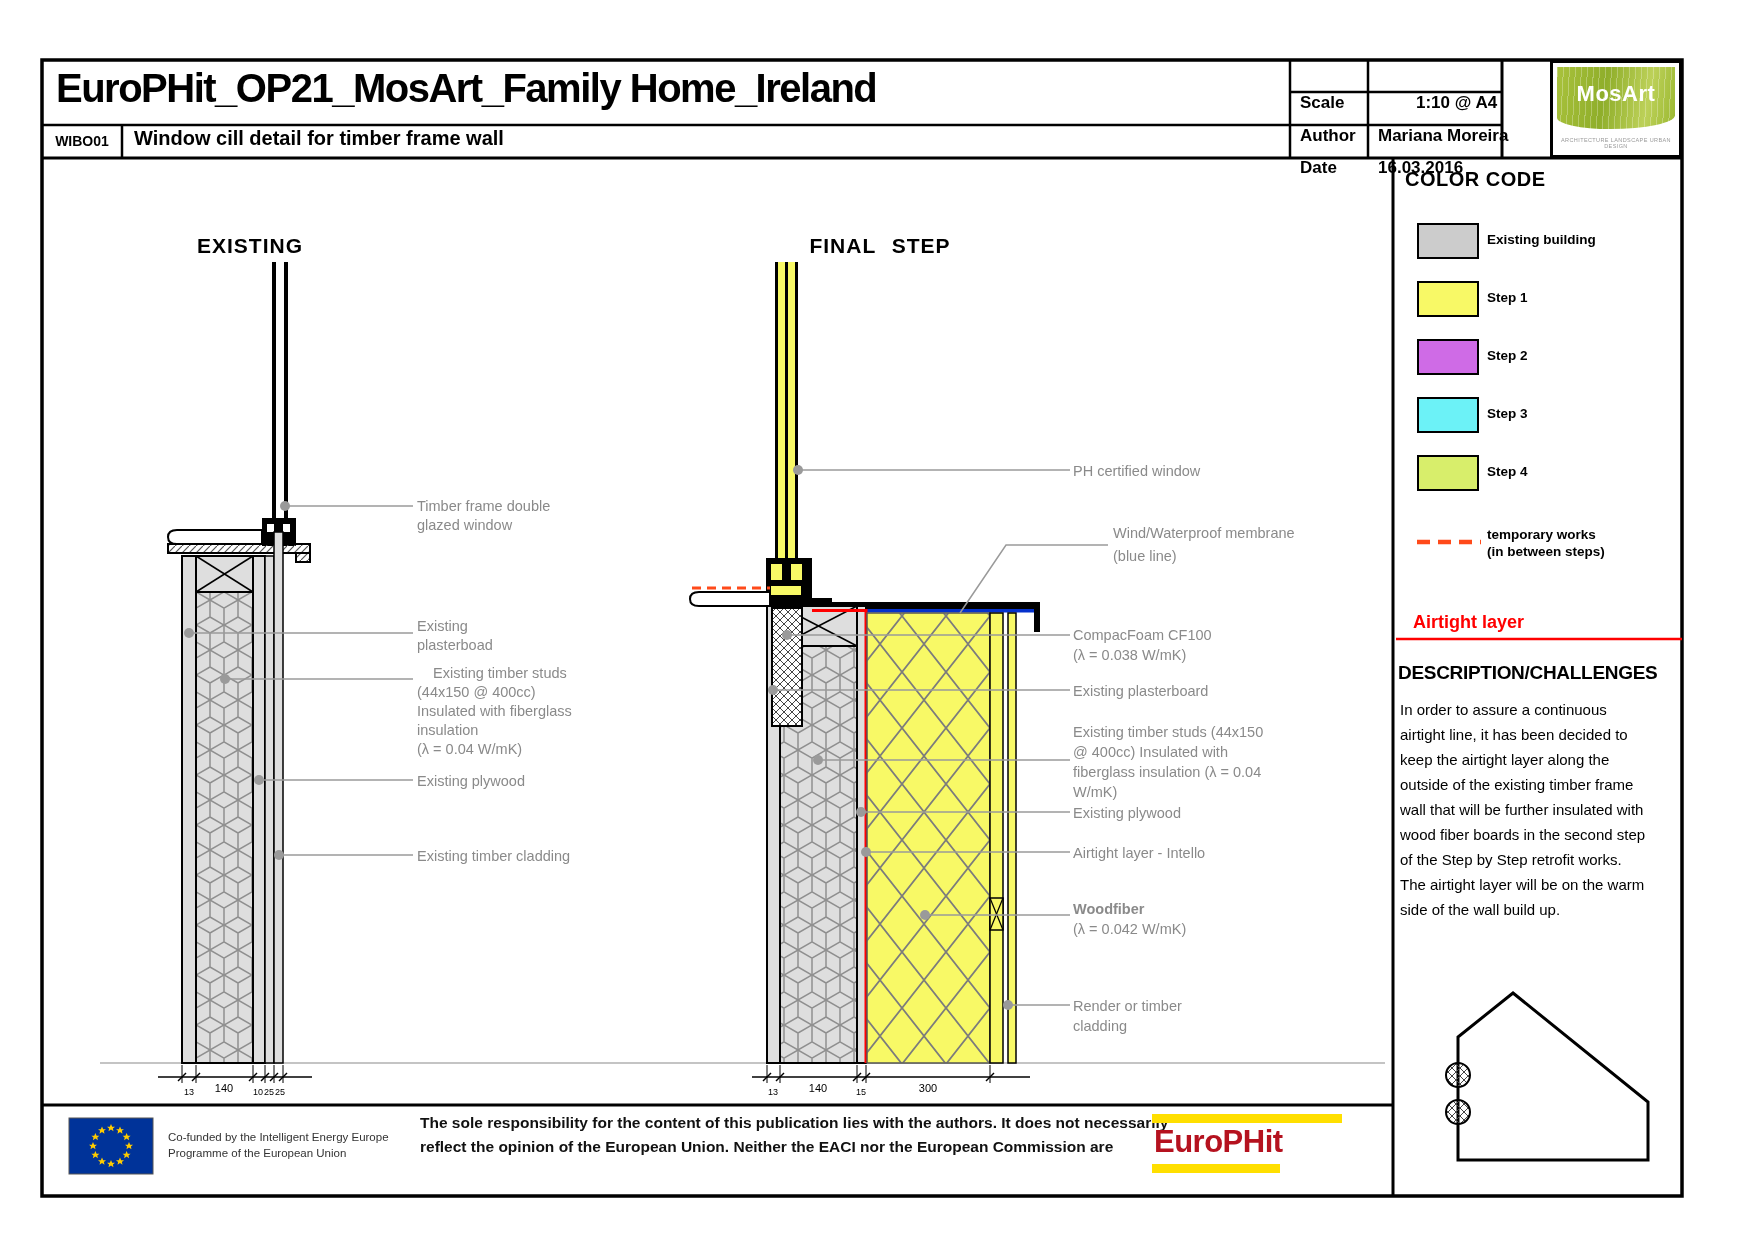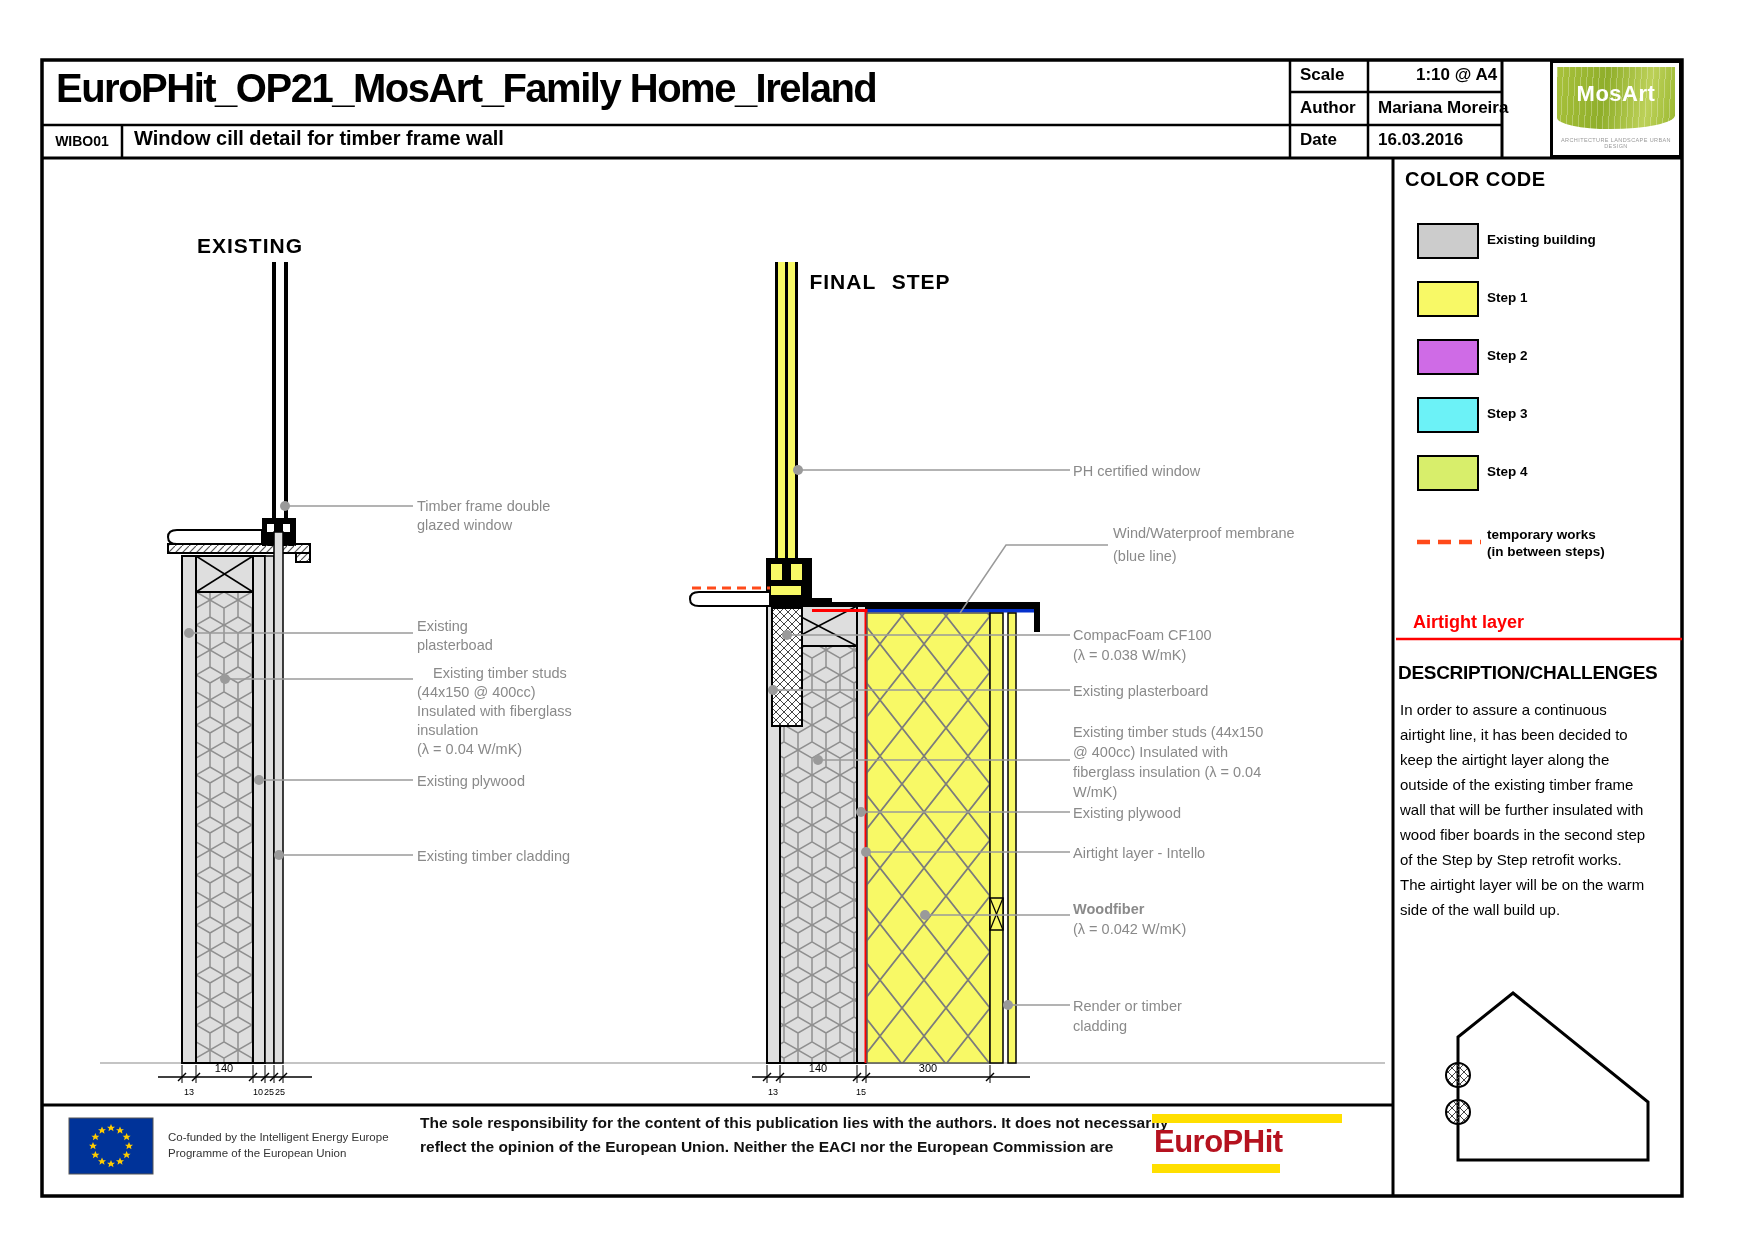--- a/index.html
+++ b/index.html
@@ -2,46 +2,46 @@
 <html><head>
 <meta charset="utf-8">
 <style>
   html,body{margin:0;padding:0;background:#fff;}
   body{font-family:"Liberation Sans","DejaVu Sans",sans-serif;}
   .sheet{position:relative;width:1755px;height:1241px;background:#fff;overflow:hidden;}
   .nw{white-space:nowrap;}
   svg.art{position:absolute;left:0;top:0;z-index:1;}
   .txt{position:absolute;z-index:2;}
   .bigtitle{font-size:40px;font-weight:bold;letter-spacing:-1.5px;color:#000;}
-  .cell-label{font-size:17px;font-weight:bold;color:#000;}
+  .cell-label{font-size:17px;font-weight:bold;color:#000;margin-top:28px;}
   .subtitle{font-size:20px;font-weight:bold;color:#000;}
   .code{font-size:14px;font-weight:bold;color:#000;text-align:center;}
   .sectitle{font-size:21px;font-weight:bold;letter-spacing:1px;color:#000;text-align:center;}
   .lbl{font-size:14.5px;color:#8a8a8a;line-height:19px;}
-  .dim{font-size:11px;color:#000;text-align:center;transform:translateX(-50%);}
+  .dim{font-size:11px;color:#000;text-align:center;transform:translateX(-50%);margin-top:20px;}
   .dimsm{font-size:9px;color:#000;text-align:center;transform:translateX(-50%);}
   .leg-head{font-size:20px;font-weight:bold;color:#000;letter-spacing:0.5px;}
   .leg-label{font-size:13.5px;font-weight:bold;color:#000;}
   .leg-swatch{position:absolute;width:58px;height:32px;border:2px solid #000;z-index:2;}
   .airtight{font-size:18px;font-weight:bold;color:#f00;}
   .desc-head{font-size:19px;font-weight:bold;color:#000;letter-spacing:-0.3px;}
   .desc-line{font-size:15px;color:#000;}
   .foot-small{font-size:11.5px;color:#333;line-height:15px;}
   .disclaimer{font-size:15.5px;font-weight:bold;color:#111;}
   .europhit{font-size:31px;font-weight:bold;color:#b5121f;letter-spacing:-0.5px;}
   .ybar{position:absolute;background:#ffdf00;z-index:2;}
   .mosart-box{position:absolute;left:1550px;top:60px;width:132px;height:98px;border:3px solid #000;background:#fff;box-sizing:border-box;z-index:2;}
   .mosart-green{position:absolute;left:4px;top:4px;width:118px;height:62px;
      background:
        repeating-linear-gradient(93deg, rgba(255,255,255,0.28) 0 1px, rgba(0,0,0,0) 1px 6px),
        linear-gradient(100deg,#a9c23c 0%,#8fae2a 40%,#bdd159 75%,#9ab830 100%);
      border-radius:0 0 55% 45% / 0 0 22% 18%;}
   .mosart-name{position:absolute;left:0;top:14px;width:118px;text-align:center;color:#fff;font-size:22px;font-weight:bold;letter-spacing:0.5px;}
   .mosart-tag{position:absolute;left:0px;top:74px;width:126px;text-align:center;font-size:5.5px;color:#999;letter-spacing:0.4px;}
-  .ttl2{word-spacing:9px;margin-top:36px;}
+  .ttl2{word-spacing:9px;}
 </style>
 </head>
 <body>
 
 <div class="sheet">
 
   <svg class="art" width="1755" height="1241" viewBox="0 0 1755 1241">
     <defs>
       <pattern id="hex" width="56" height="100" patternUnits="userSpaceOnUse" patternTransform="scale(0.5)">
         <path d="M28 66L0 50L0 16L28 0L56 16L56 50L28 66L28 100" fill="none" stroke="#8f8f8f" stroke-width="3"></path>

